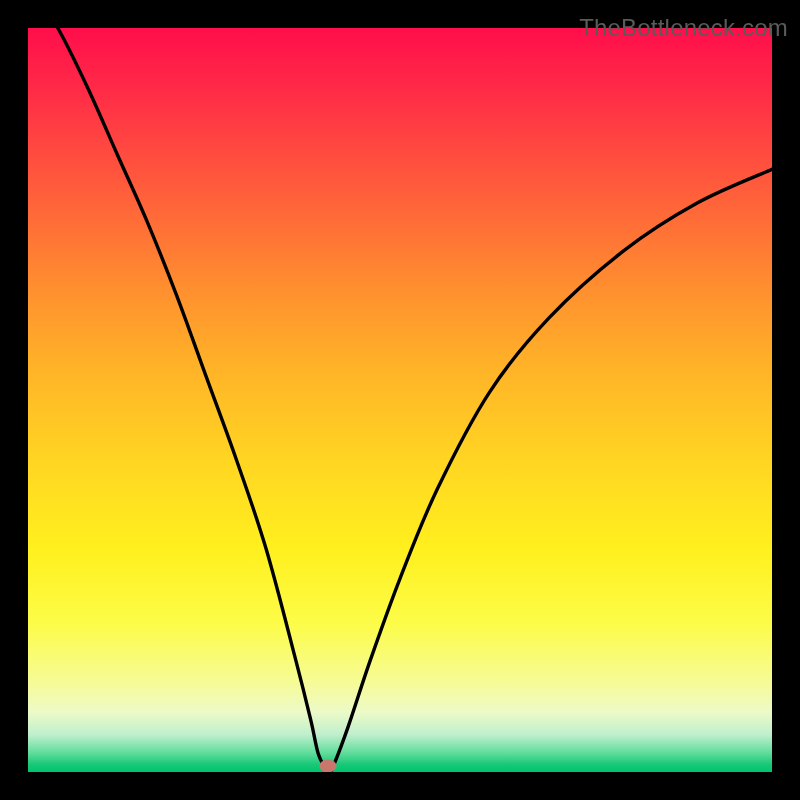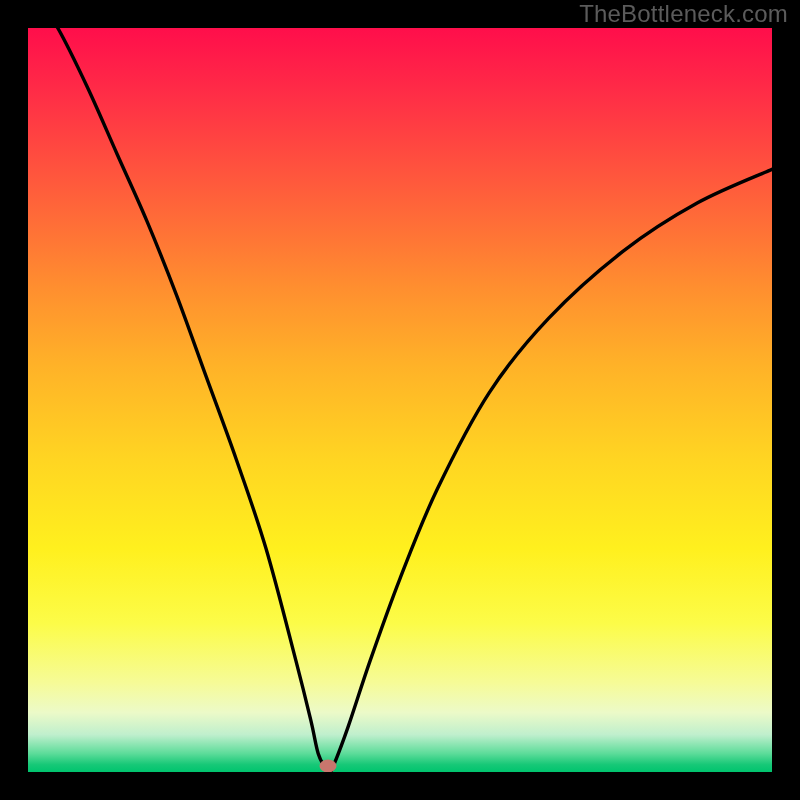--- a/index.html
+++ b/index.html
@@ -12,21 +12,21 @@
     overflow: hidden;
   }
   .frame {
     position: relative;
     width: 800px;
     height: 800px;
     background: #000;
   }
   .watermark {
     position: absolute;
-    top: 0;
+    top: 14px;
     right: 12px;
     color: #5b5b5b;
     font-size: 24px;
     letter-spacing: 0.2px;
     z-index: 10;
   }
   .plot {
     position: absolute;
     left: 28px;
     top: 28px;

